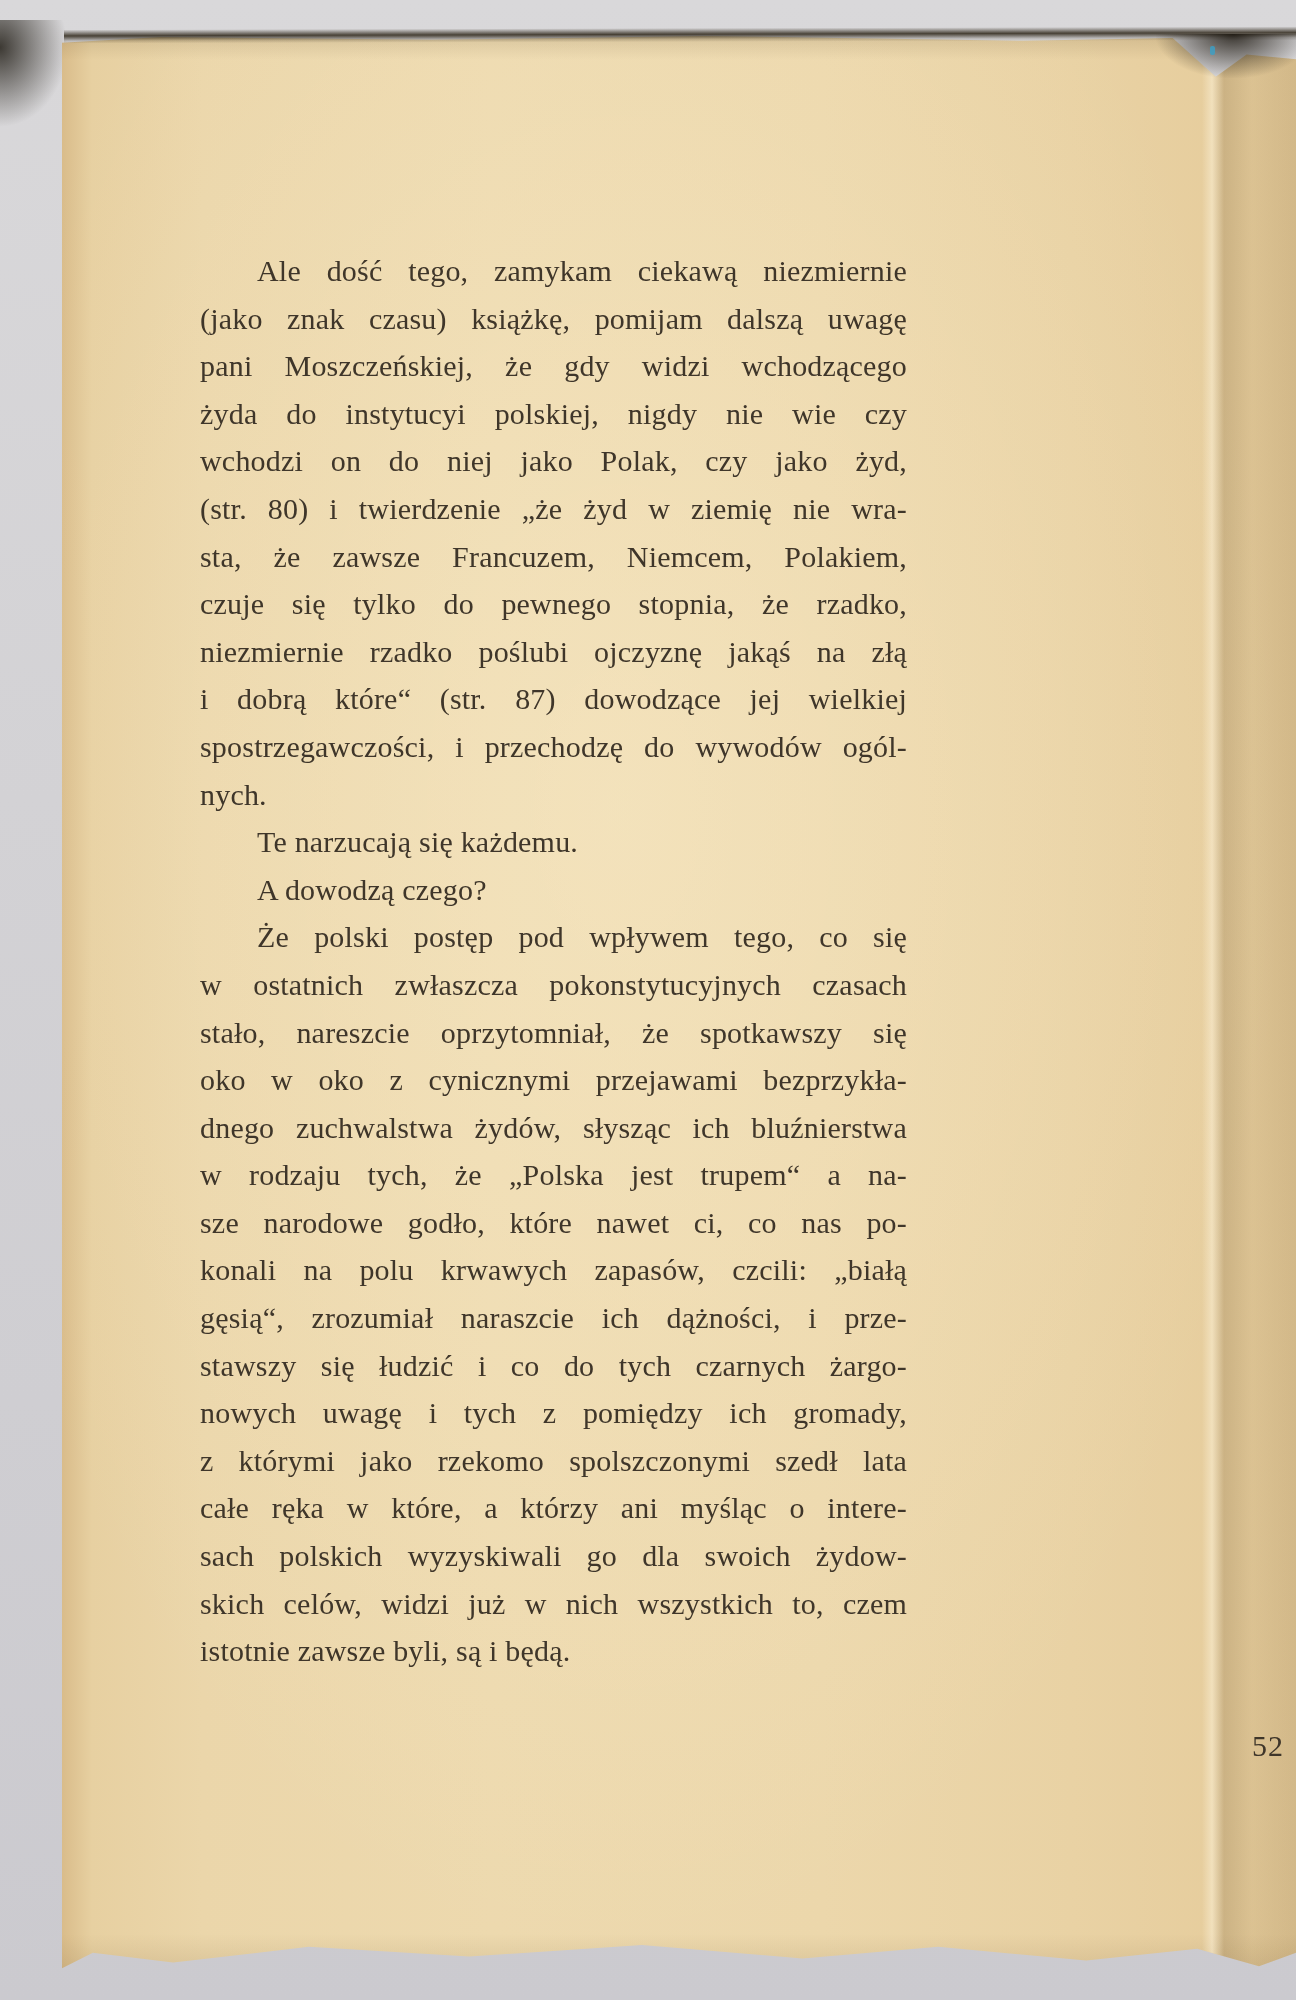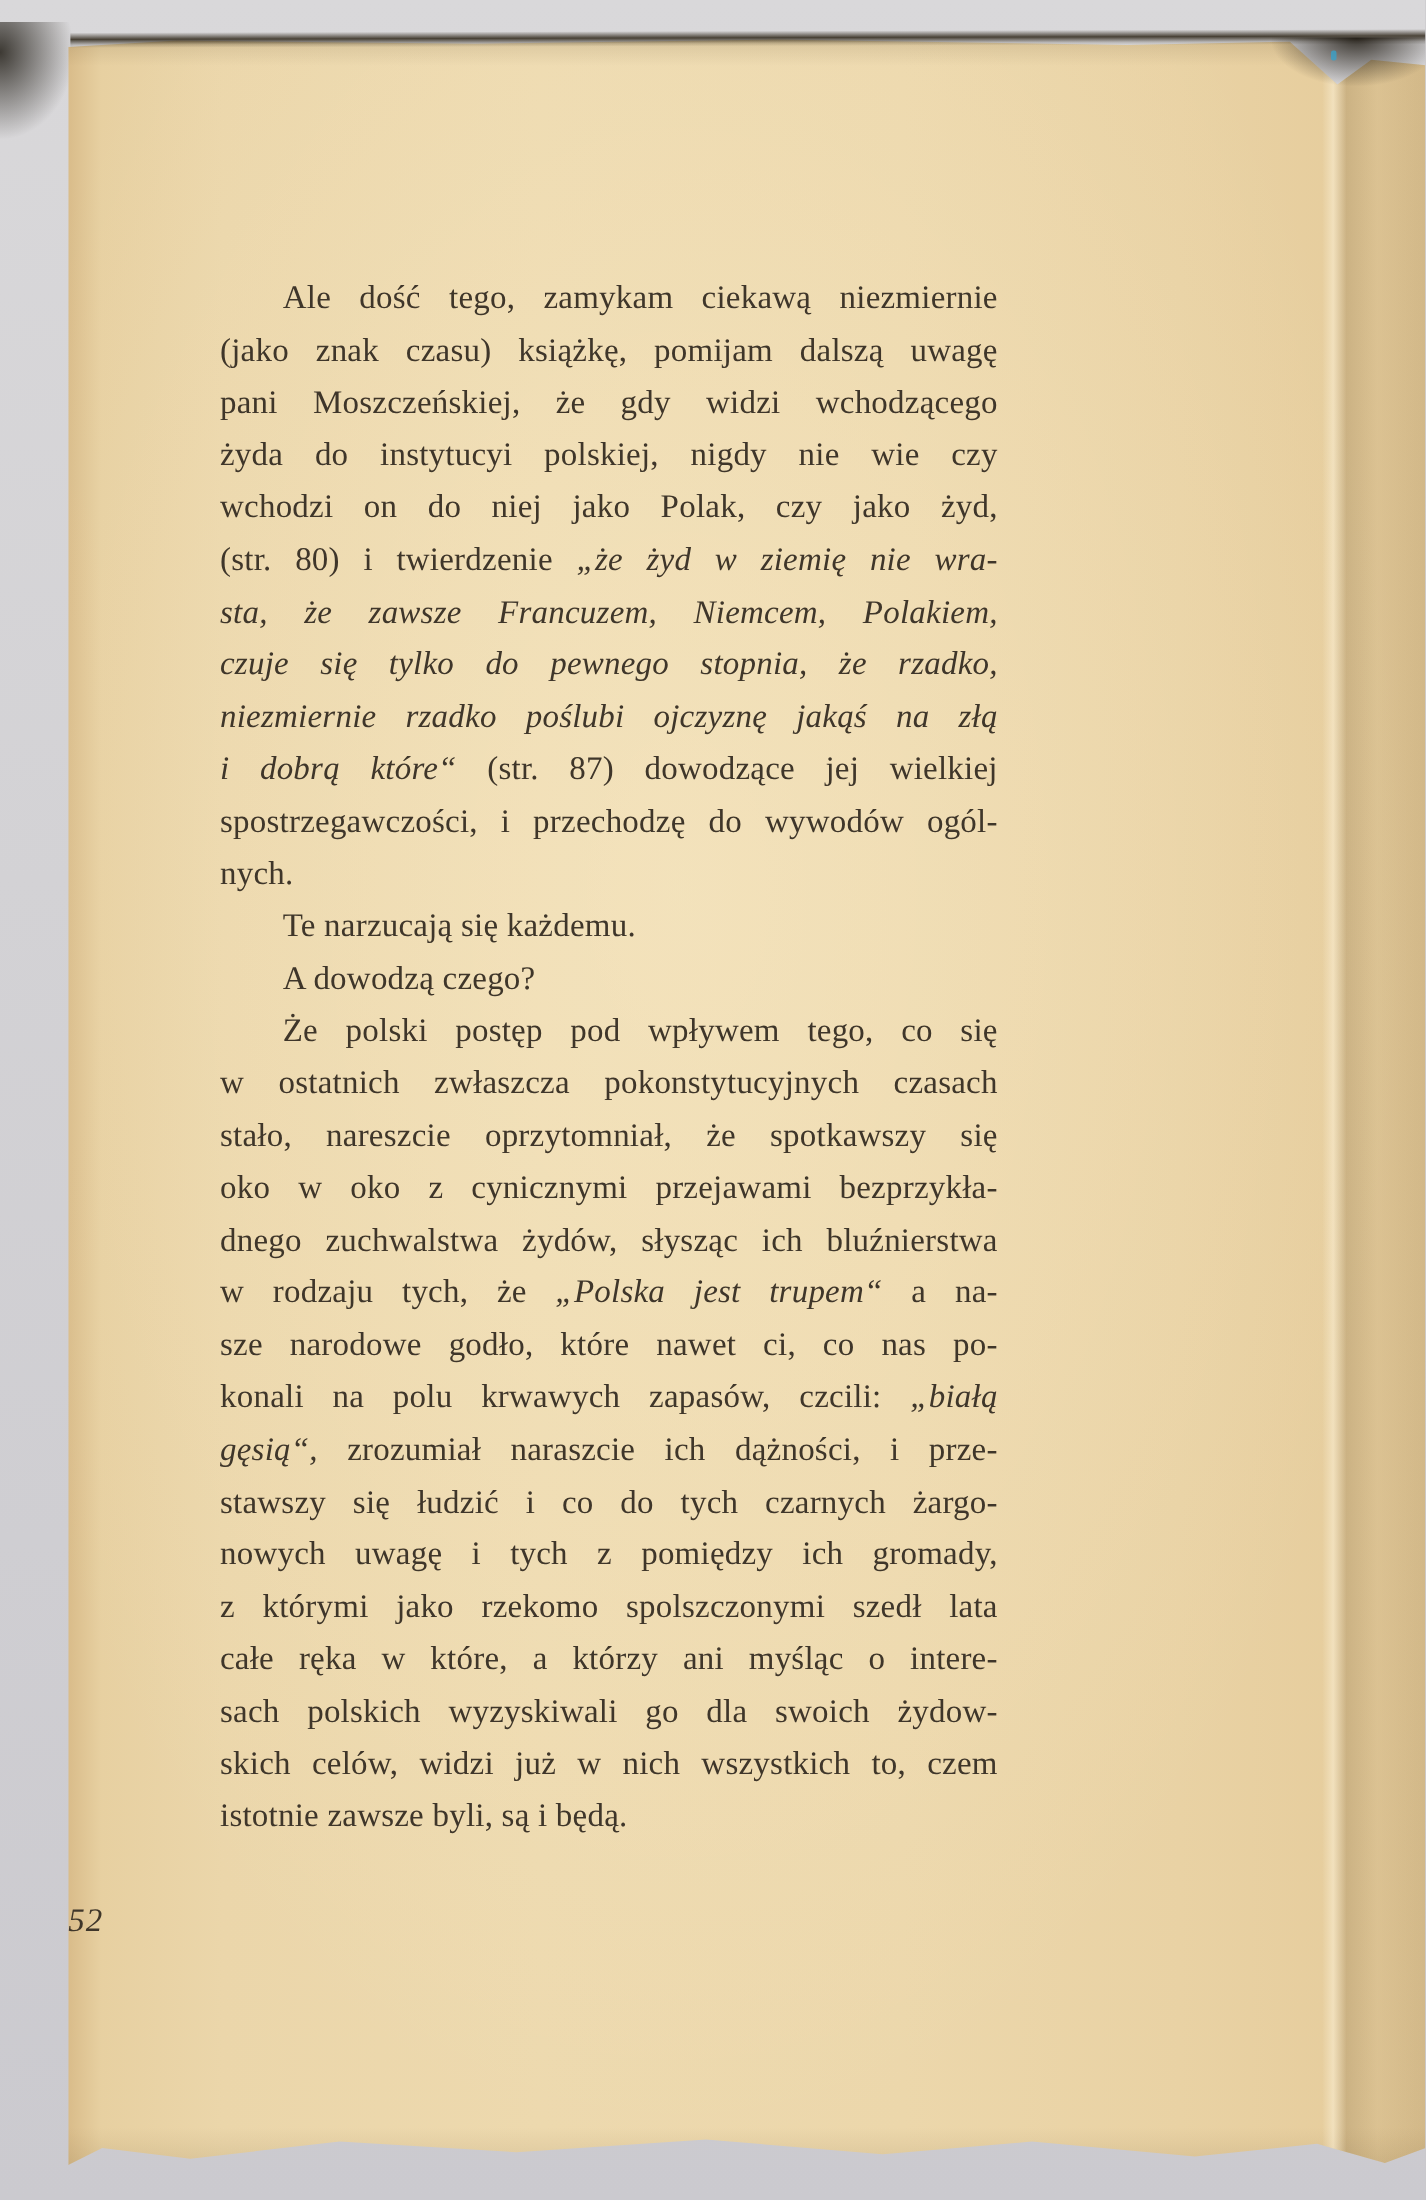--- a/index.html
+++ b/index.html
@@ -48,24 +48,24 @@
   }
   
   .text-block{position:absolute;left:200px;top:247px;width:707px;color:#3f362a;}
   .line{
     height:47.6px;line-height:47.6px;font-size:30px;
     text-align:justify;text-align-last:justify;overflow:hidden;
     letter-spacing:.2px;
   }
   .line.no-just{text-align:left;text-align-last:left;}
   .line.indent{text-indent:57px;}
-  .it{font-style:italic;}
+  .it{}
   .page-num{
-    position:absolute;left:62px;right:1px;top:1722px;height:48px;line-height:48px;
-    text-align:left;font-size:30px;color:#3f362a;letter-spacing:1px;font-style:italic;
+    position:absolute;left:62px;right:12px;top:1722px;height:48px;line-height:48px;
+    text-align:right;font-size:30px;color:#3f362a;letter-spacing:1px;
   }
 </style>
 </head>
 <body>
 
 <div class="photo">
   <div class="page-stack"></div>
   <div class="corner-tl"></div>
   <div class="page-main"></div>
   <div class="top-edge"></div>

